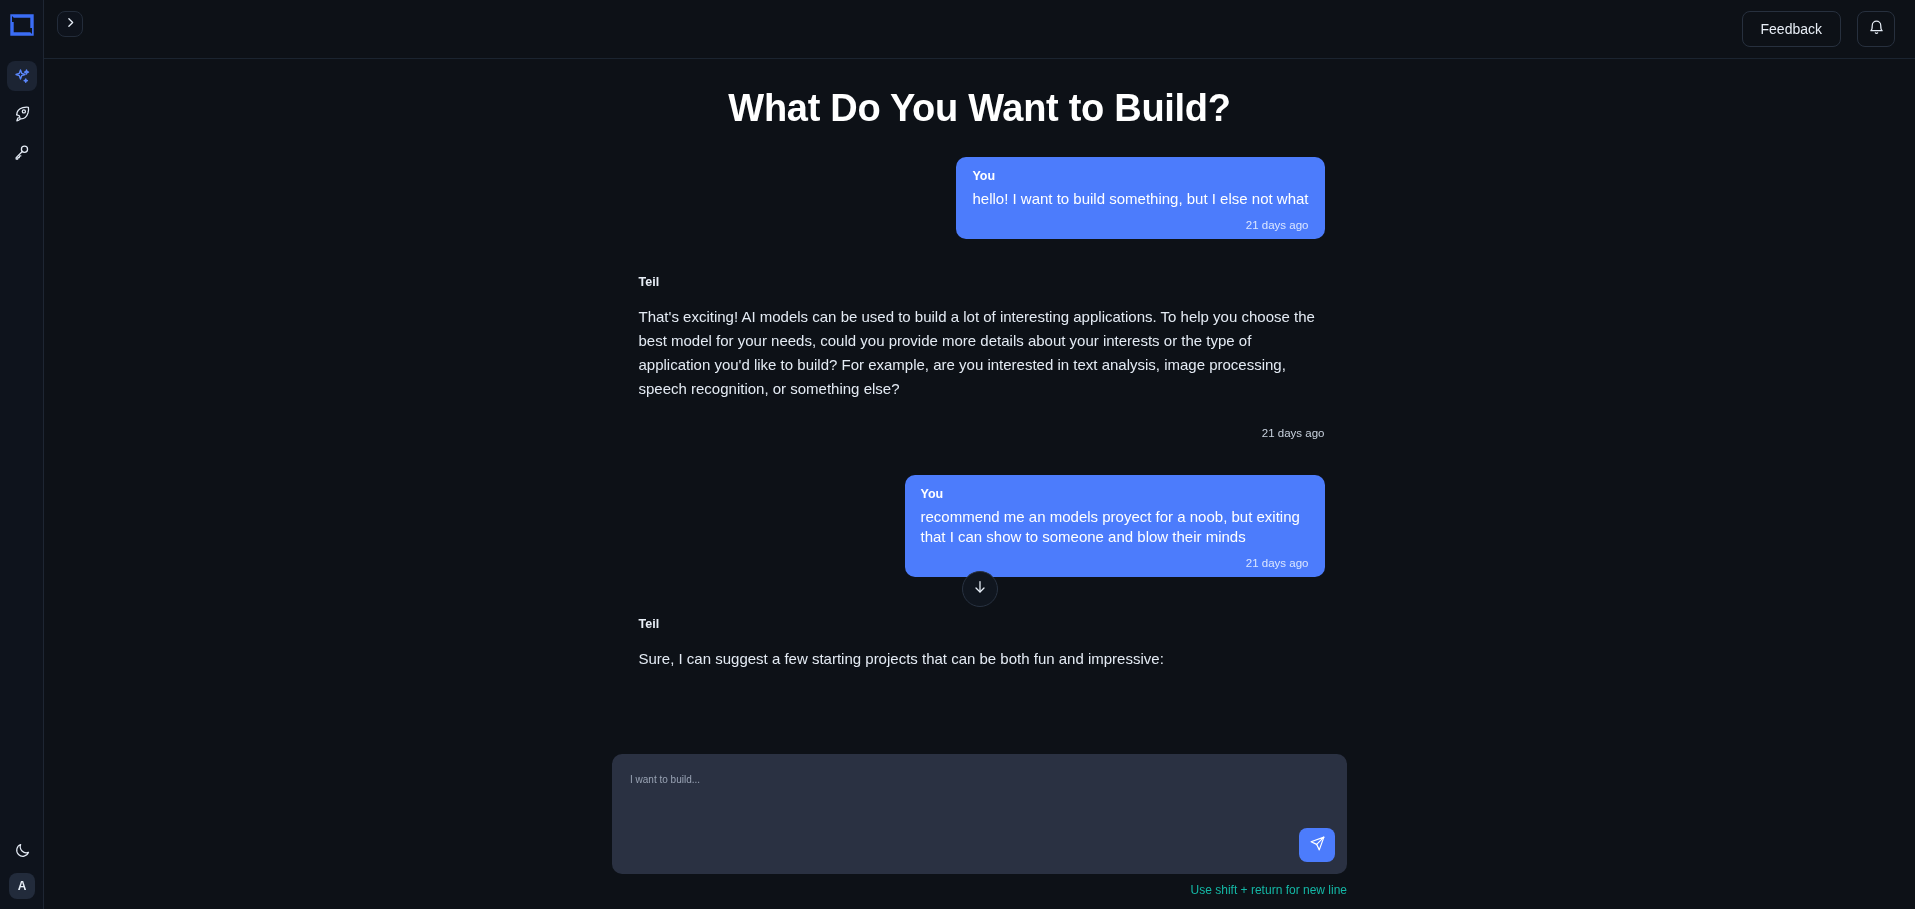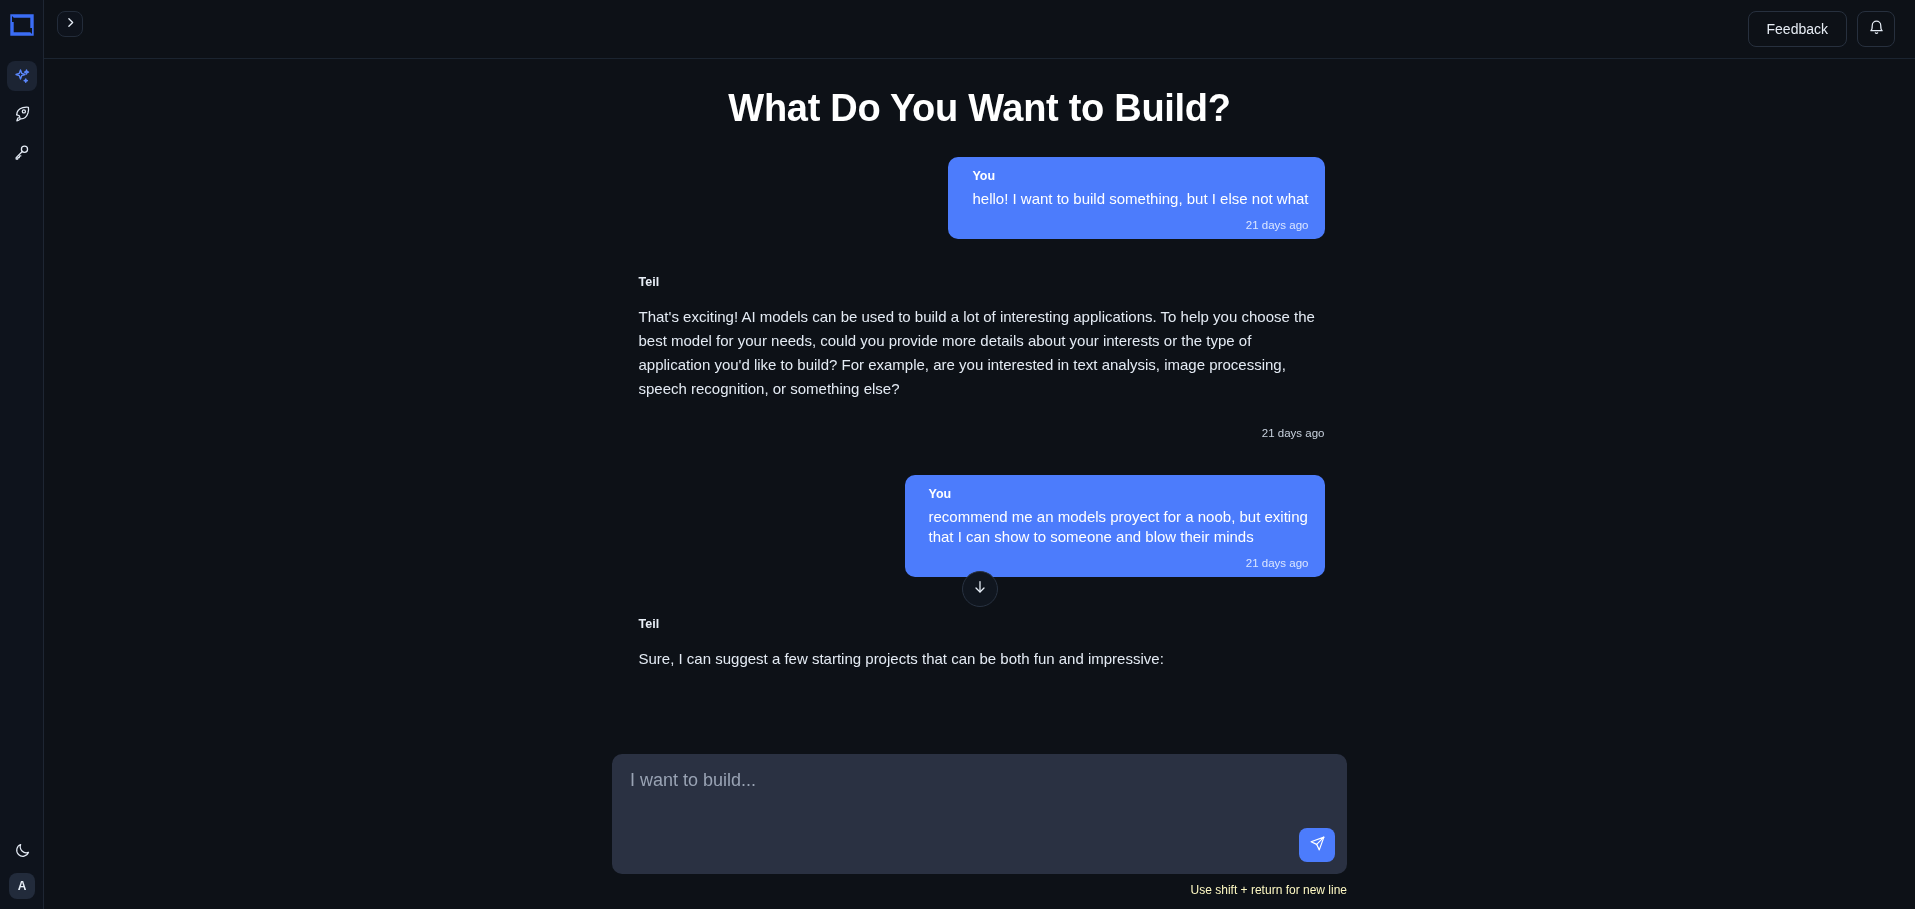--- a/index.html
+++ b/index.html
@@ -116,21 +116,21 @@
   }
 
   .topbar {
     height: 59px;
     flex: 0 0 59px;
     border-bottom: 1px solid #1b2430;
     display: flex;
     align-items: center;
     justify-content: flex-end;
     padding-right: 20px;
-    gap: 10px;
+    gap: 16px;
   }
 
   .feedback-btn {
     height: 36px;
     padding: 0 18px;
     border: 1px solid #27303e;
     border-radius: 8px;
     background: transparent;
     color: #e7edf5;
     font-size: 14px;
@@ -178,21 +178,21 @@
     margin: 0 auto;
     padding-left: 4px;
   }
 
   
   .msg-user-row { display: flex; justify-content: flex-end; margin-bottom: 36px; }
 
   .bubble {
     background: #4c7cfc;
     border-radius: 10px;
-    padding: 12px 16px 8px 24px;
+    padding: 12px 16px 8px 16px;
     max-width: 400px;
     color: #ffffff;
   }
   .bubble .who {
     font-size: 12.5px;
     font-weight: 700;
     color: #ffffff;
     margin-bottom: 6px;
   }
   .bubble .body {
@@ -270,21 +270,21 @@
   }
 
   .composer-input {
     width: 100%;
     height: 100%;
     background: transparent;
     border: 0;
     outline: 0;
     resize: none;
     color: #e9eff7;
-    font-size: 18px;
+    font-size: 10px;
     font-family: "Liberation Sans", sans-serif;
     line-height: 20px;
   }
   .composer-input::placeholder { color: #99a3b4; }
 
   .send-btn {
     position: absolute;
     right: 12px;
     bottom: 12px;
     width: 36px;
@@ -295,21 +295,21 @@
     display: flex;
     align-items: center;
     justify-content: center;
     cursor: pointer;
   }
 
   .composer-hint {
     width: 735px;
     text-align: right;
     font-size: 12px;
-    color: #fef9c3;
+    color: #14b8a6;
     margin-top: 9px;
     margin-bottom: 12px;
     pointer-events: auto;
   }
 </style>
 </head>
 <body>
 
 <div id="app">
 

